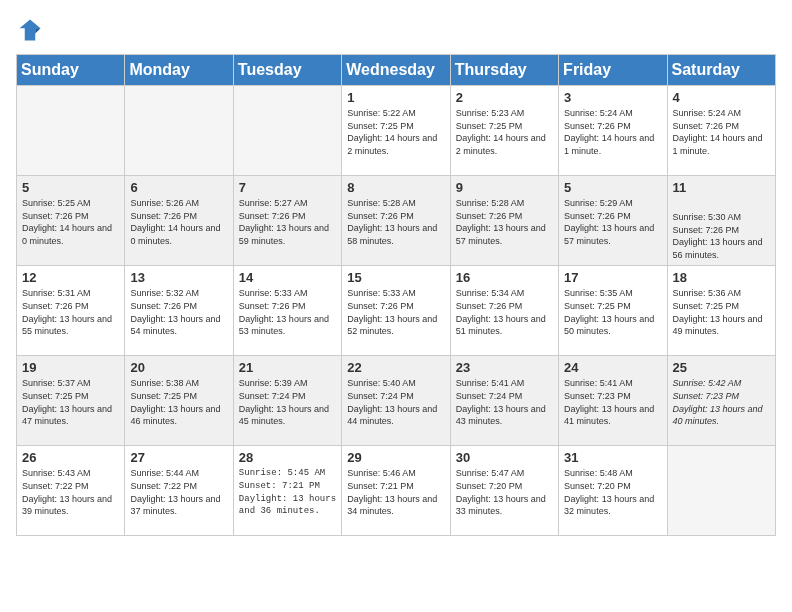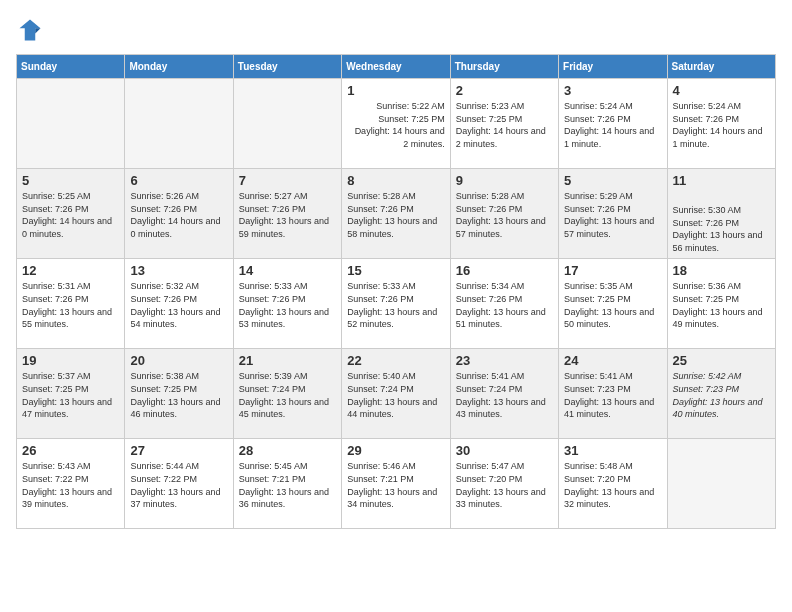--- a/index.html
+++ b/index.html
@@ -47,21 +47,21 @@
       color: #555;
     }
     table {
       width: 100%;
       border-collapse: collapse;
       table-layout: fixed;
     }
     th {
       background-color: #3a7fc1;
       color: #fff;
-      font-size: 10px;
+      font-size: 16px;
       font-weight: bold;
       padding: 6px 4px;
       text-align: left;
       border: 1px solid #ccc;
     }
     td {
       border: 1px solid #ccc;
       vertical-align: top;
       padding: 4px 5px;
       font-size: 9.5px;
@@ -127,21 +127,21 @@
         <th>Saturday</th>
       </tr>
   </thead>
   <tbody id="calendar-body">
   <tr class="row-white">
         <td class="empty"></td>
         <td class="empty"></td>
         <td class="empty"></td>
         <td>
           <span class="day-num">1</span>
-          <div class="day-info" style="white-space: pre-line; text-align: right;">Sunrise: 5:22 AM
+          <div class="day-info" style="white-space: pre-line;">Sunrise: 5:22 AM
 Sunset: 7:25 PM
 Daylight: 14 hours and 2 minutes.</div>
         </td>
         <td>
           <span class="day-num">2</span>
           <div class="day-info" style="white-space: pre-line;">Sunrise: 5:23 AM
 Sunset: 7:25 PM
 Daylight: 14 hours and 2 minutes.</div>
         </td>
         <td>
@@ -297,21 +297,21 @@
 Daylight: 13 hours and 39 minutes.</div>
         </td>
         <td>
           <span class="day-num">27</span>
           <div class="day-info" style="white-space: pre-line;">Sunrise: 5:44 AM
 Sunset: 7:22 PM
 Daylight: 13 hours and 37 minutes.</div>
         </td>
         <td>
           <span class="day-num">28</span>
-          <div class="day-info" style="white-space: pre-line;">Sunrise: 5:45 AM
+          <div class="day-info" style="white-space: pre-line; font-family: Liberation Mono, monospace;">Sunrise: 5:45 AM
 Sunset: 7:21 PM
 Daylight: 13 hours and 36 minutes.</div>
         </td>
         <td>
           <span class="day-num">29</span>
           <div class="day-info" style="white-space: pre-line;">Sunrise: 5:46 AM
 Sunset: 7:21 PM
 Daylight: 13 hours and 34 minutes.</div>
         </td>
         <td>

